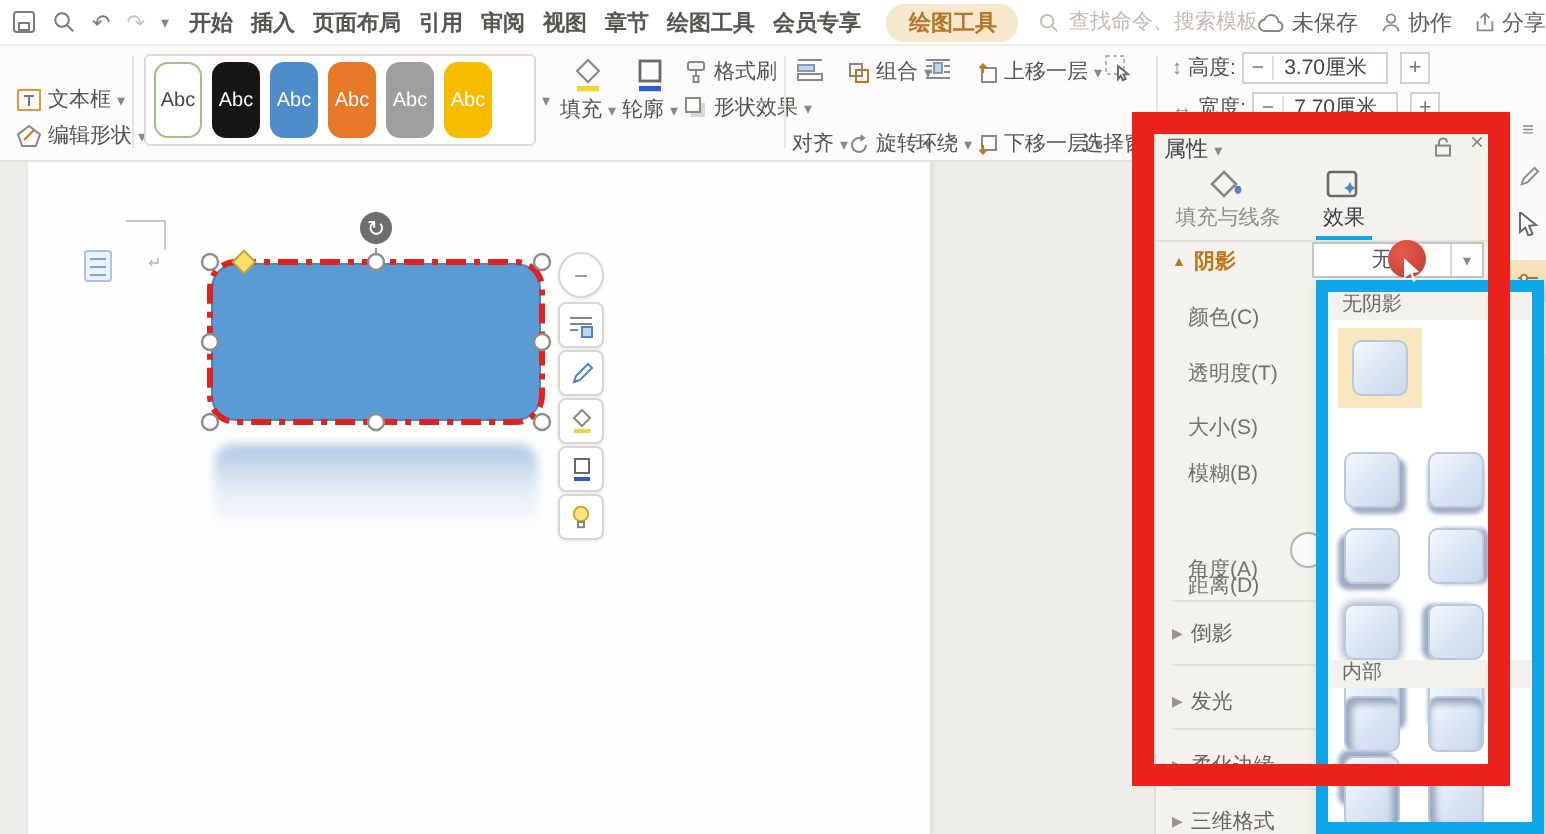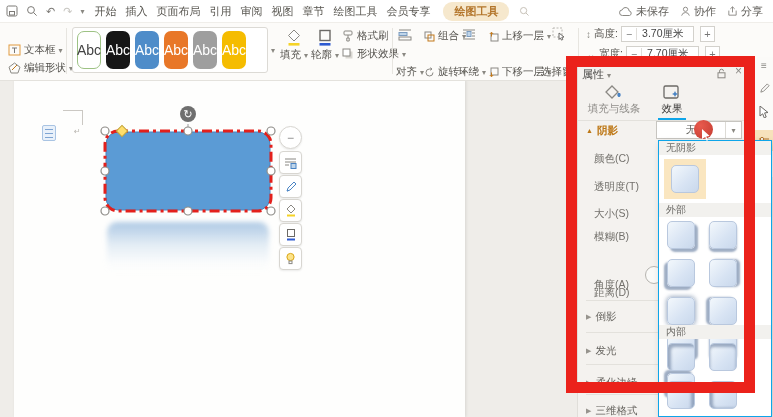--- a/index.html
+++ b/index.html
@@ -4,35 +4,35 @@
 <style>
   html,body{margin:0;padding:0;}
   body{width:773px;height:417px;position:relative;overflow:hidden;
        font-family:"Liberation Sans","DejaVu Sans",sans-serif;
        background:#EFEDE9;-webkit-font-smoothing:antialiased;}
   .abs{position:absolute;}
   
   #titlebar{left:0;top:0;width:773px;height:22px;background:#FFFFFF;
             border-bottom:1px solid #F0EEEA;display:flex;align-items:center;z-index:5;}
   .winicons{display:flex;align-items:center;gap:8px;padding:0 10px 0 6px;color:#7C7A76;font-size:11px;}
-  .menuitem{font-size:11px;color:#57554F;margin-right:9px;white-space:nowrap;cursor:default;}
+  .menuitem{font-size:11px;color:#57554F;margin-right:9px;white-space:nowrap;cursor:default;font-weight:bold;}
   .toolpill{background:#F6E8CD;color:#B3752A;font-weight:bold;font-size:11px;
             border-radius:9px;padding:2px 11px;margin:0 10px 0 4px;white-space:nowrap;}
   .searchbox{display:flex;align-items:center;gap:4px;color:#C2BCB1;font-size:10.5px;white-space:nowrap;}
   .tb-right{margin-left:auto;display:flex;align-items:center;gap:11px;padding-right:10px;
             color:#5F5D58;font-size:11px;white-space:nowrap;}
   .tb-right .itm{display:flex;align-items:center;gap:3px;}
   
   #ribbon{left:0;top:22px;width:773px;height:58px;background:#FCFBF9;border-bottom:1px solid #E4E2DD;z-index:4;}
   .rlabel{font-size:10.5px;color:#55534E;white-space:nowrap;}
   .vsep{position:absolute;width:1px;background:#E7E5E0;}
   .gallery{position:absolute;left:72px;top:5px;width:196px;height:46px;background:#FFF;
            border:1px solid #DCDAD5;border-radius:3px;display:flex;gap:5px;padding:3px 4px;box-sizing:border-box;}
   .swatch{width:24px;height:38px;border-radius:7px;display:flex;align-items:center;justify-content:center;
-          font-size:14px;box-sizing:border-box;}
+          font-size:10px;box-sizing:border-box;}
   .stack2{position:absolute;display:flex;flex-direction:column;gap:4px;}
   .rowbtn{display:flex;align-items:center;gap:3px;font-size:10.5px;color:#55534E;white-space:nowrap;}
   .sizebox{display:flex;align-items:center;height:16px;border:1px solid #D3D1CC;background:#FFF;
            box-sizing:border-box;font-size:10.5px;color:#444;}
   .sizebox .seg{padding:0 4px;color:#777;border-right:1px solid #E0DEDA;}
   .sizebox .val{padding:0 5px;min-width:46px;}
   .plusbox{display:flex;align-items:center;justify-content:center;width:15px;height:16px;
            border:1px solid #D3D1CC;background:#FFF;color:#777;font-size:11px;box-sizing:border-box;margin-left:3px;}
   .caret{font-size:8px;color:#8A8882;}
   
@@ -53,21 +53,21 @@
   .psec .tri{font-size:7px;color:#97948E;margin-right:4px;vertical-align:1px;}
   .psep{position:absolute;left:8px;width:155px;height:1px;background:#E3E1DC;}
   #shadowbtn{position:absolute;left:78px;top:61px;width:86px;height:18px;background:#FFF;
              border:1px solid #C7C5C0;box-sizing:border-box;display:flex;align-items:center;}
   #shadowbtn .txt{flex:1;text-align:center;font-size:10.5px;color:#5A5854;}
   #shadowbtn .arrow{width:15px;height:100%;border-left:1px solid #DDDBD6;display:flex;align-items:center;justify-content:center;}
   #angledial{position:absolute;left:67px;top:206px;width:16px;height:16px;border-radius:50%;
              border:1px solid #B6B4AF;background:#FAFAF8;}
   .tablbl{position:absolute;font-size:10.5px;white-space:nowrap;}
   
-  #dropdown{left:658px;top:140px;width:114px;height:277px;background:#FFF;border:1px solid #0ea5e9;
+  #dropdown{left:658px;top:140px;width:114px;height:277px;background:#FFF;border:6px solid #0ea5e9;
             box-shadow:2px 3px 7px rgba(0,0,0,.18);z-index:20;overflow:hidden;box-sizing:border-box;}
   .ddhdr{position:absolute;left:0;width:100%;height:14px;background:#F2F1EE;color:#6B6A66;
          font-size:10px;line-height:14px;padding-left:7px;box-sizing:border-box;}
   #nonetile{position:absolute;left:5px;top:18px;width:42px;height:40px;background:#FAE6C0;
             display:flex;align-items:center;justify-content:center;}
   .thumbgrid{position:absolute;left:0;width:114px;display:flex;flex-wrap:wrap;align-content:flex-start;
              padding:4px 0 0 8px;box-sizing:border-box;column-gap:14px;row-gap:10px;}
   .thumb{width:26px;height:26px;border:1px solid #B9C8DE;border-radius:5px;
          background:linear-gradient(135deg,#F3F8FC,#D7E3F3 60%,#C9D8EC);}
   .sh-br{box-shadow:3px 3px 2px rgba(141,159,184,.85);} .sh-b{box-shadow:0 3px 2px rgba(141,159,184,.85);}
@@ -117,20 +117,21 @@
   <span class="menuitem">视图</span>
   <span class="menuitem">章节</span>
   <span class="menuitem">绘图工具</span>
   <span class="menuitem">会员专享</span>
   <span class="toolpill">绘图工具</span>
   <div class="searchbox">
     <svg class="icn" width="11" height="11" viewBox="0 0 12 12">
         <circle cx="5" cy="5" r="3.4" fill="none" stroke="#C2BCB1"></circle>
         <line x1="7.6" y1="7.6" x2="10.4" y2="10.4" stroke="#C2BCB1"></line>
       </svg>
+    <span>查找命令、搜索模板</span>
   </div>
   <div class="tb-right">
     <span class="itm">
       <svg class="icn" width="14" height="11" viewBox="0 0 14 11">
           <path d="M3.5 9.5a2.8 2.8 0 0 1-.3-5.6A3.6 3.6 0 0 1 10.2 5a2.3 2.3 0 0 1 .3 4.5z" fill="none" stroke="#8A8883"></path>
         </svg>
       <span>未保存</span>
     </span>
     <span class="itm">
       <svg class="icn" width="11" height="11" viewBox="0 0 12 12">
@@ -427,21 +428,20 @@
         <circle cx="8" cy="8.5" r="1.6" fill="#FFF" stroke="#B3752A"></circle>
       </svg>
   </span>
 </div>
 
 <div id="dropdown" class="abs">
   <div class="ddhdr" style="top:0;">无阴影</div>
   <div id="nonetile">
       <div class="thumb"></div>
     </div>
-  <div class="ddhdr" style="top:62px;">外部</div>
   <div class="thumbgrid" style="top:76px;height:110px;">
       <div class="thumb sh-br"></div>
       <div class="thumb sh-b"></div>
       <div class="thumb sh-bl"></div>
       <div class="thumb sh-r"></div>
       <div class="thumb sh-c"></div>
       <div class="thumb sh-l"></div>
       <div class="thumb sh-tr"></div>
       <div class="thumb sh-t"></div>
       <div class="thumb sh-tl"></div>

